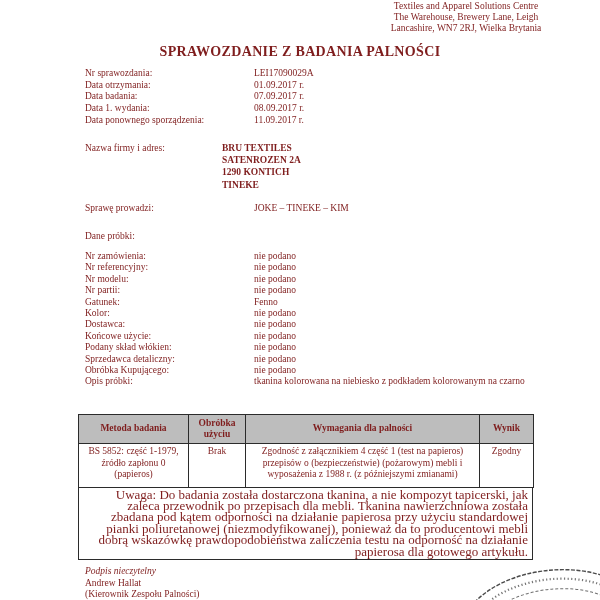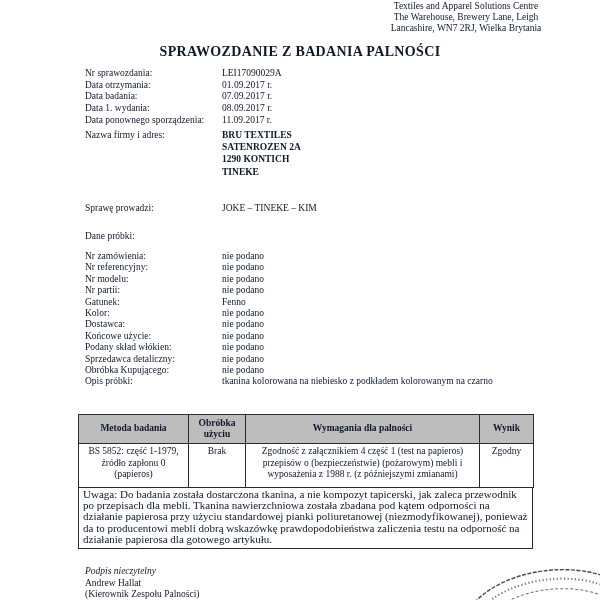--- a/index.html
+++ b/index.html
@@ -1,43 +1,43 @@
 <!DOCTYPE html>
 <html lang="pl"><head>
 <meta charset="utf-8">
 <style>
   html,body{margin:0;padding:0;background:#ffffff;}
   .page{
     position:relative;width:600px;height:600px;background:#ffffff;overflow:hidden;
-    font-family:"Liberation Serif","DejaVu Serif",serif;color:#0f172a;
+    font-family:"Liberation Serif","DejaVu Serif",serif;color:#7f1d1d;
     -webkit-font-smoothing:antialiased;filter:blur(0.15px);
   }
   .letterhead{position:absolute;top:1px;right:3px;width:262px;text-align:center;
     font-size:9.5px;line-height:11px;}
   .doc-title{position:absolute;top:44px;left:0;width:100%;text-align:center;
     font-weight:bold;font-size:14px;letter-spacing:0.35px;}
   .fieldlist{position:absolute;left:85px;font-size:9.5px;}
   .report-fields{top:68px;line-height:11.7px;}
   .row .lbl{display:inline-block;width:137px;vertical-align:top;}
-  .row .val{vertical-align:top;}
-  .company{top:129px;line-height:12.2px;}
+  .row .val{vertical-align:top;margin-left:32px;}
+  .company{top:142px;line-height:12.2px;}
   .company .lines{display:inline-block;vertical-align:top;font-weight:bold;}
   .handler{top:203px;line-height:11.7px;}
   .sample-heading{position:absolute;left:85px;top:231px;font-size:9.5px;
     }
   .sample-fields{top:251px;line-height:11.4px;}
   .sample-fields .val{display:inline-block;width:302px;}
   .results{position:absolute;left:78px;top:414px;width:455px;font-size:9.5px;}
   table.res{border-collapse:collapse;width:455px;table-layout:fixed;}
   table.res th,table.res td{border:1.5px solid #2b2b2b;padding:1px 3px;
     text-align:center;font-size:9.5px;line-height:11.5px;}
   table.res th{background:#bdbdbd;font-weight:bold;vertical-align:middle;height:26px;}
   table.res td{vertical-align:top;height:40px;padding-top:2px;}
   .note-box{border:1.5px solid #2b2b2b;margin-top:-1.5px;padding:1px 4px 2px 4px;
-    font-size:11px;line-height:11.4px;text-align:left;}
+    font-size:13px;line-height:11.4px;text-align:right;}
   .signature{position:absolute;left:85px;top:566px;font-size:9.5px;line-height:11.5px;}
   .sig-note{font-style:italic;}
   .stamp{position:absolute;left:450px;top:558px;width:150px;height:42px;}
 </style>
 </head>
 <body>
 
 <div class="page">
 
   <div class="letterhead">

